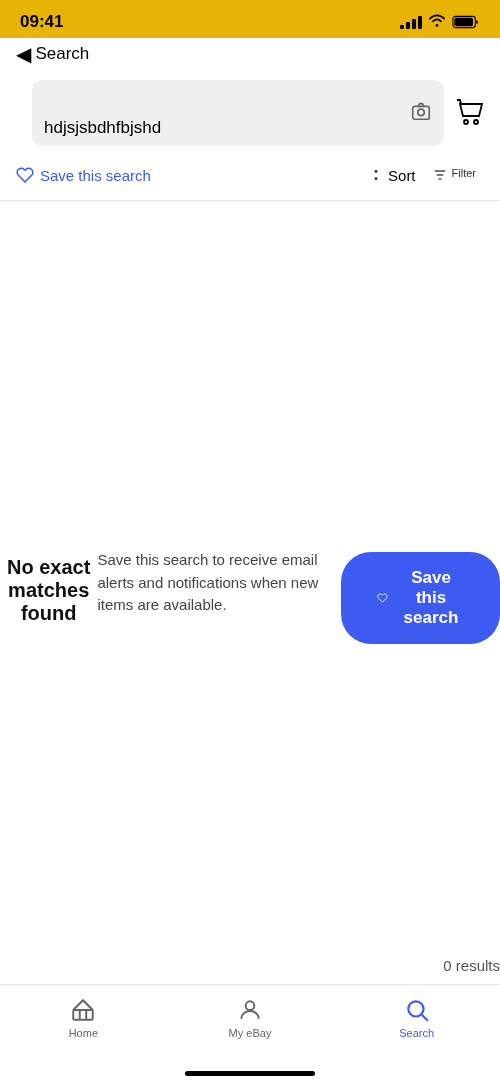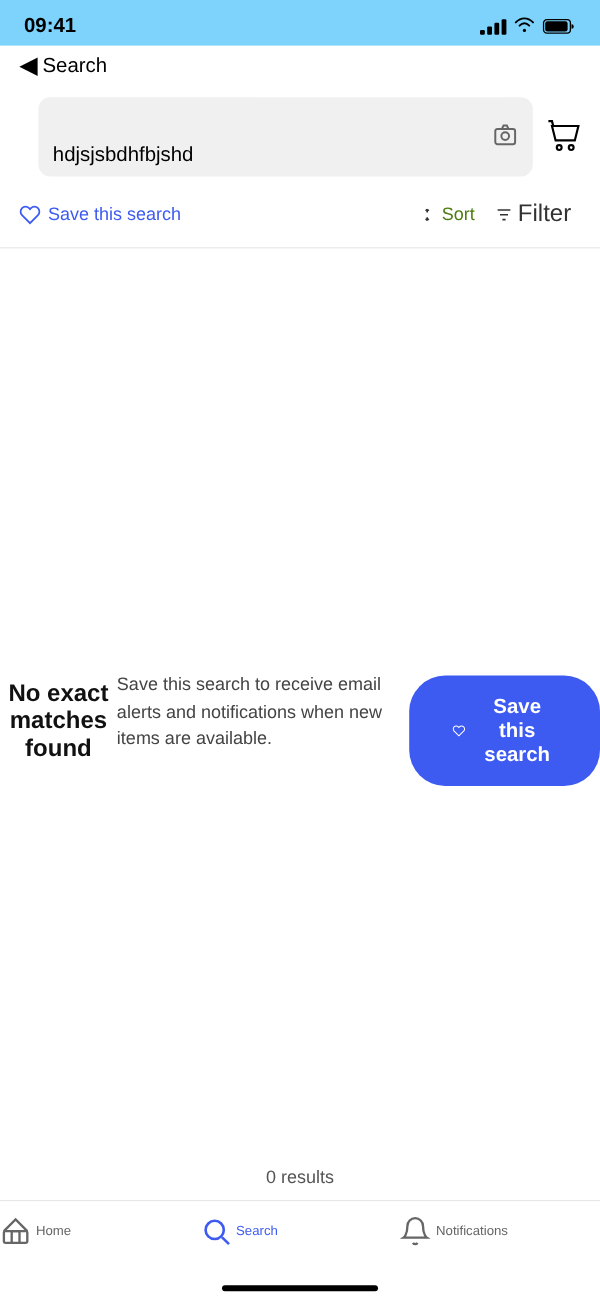--- a/index.html
+++ b/index.html
@@ -13,21 +13,21 @@
       flex-direction: column;
       position: relative;
     }
 
     
     .status-bar {
       display: flex;
       justify-content: space-between;
       align-items: center;
       padding: 12px 20px 6px;
-      background: #7dd3fc;
+      background: #eab308;
     }
     .status-time {
       font-size: 17px;
       font-weight: 700;
       color: #000;
     }
     .status-icons {
       display: flex;
       align-items: center;
       gap: 6px;
@@ -139,34 +139,33 @@
       height: 18px;
     }
     .toolbar-spacer { flex: 1; }
     .sort-btn {
       display: flex;
       align-items: center;
       gap: 4px;
       background: none;
       border: none;
       cursor: pointer;
-      color: #4d7c0f;
+      color: #000000;
       font-size: 15px;
       padding: 4px 8px;
     }
     .sort-btn svg { width: 16px; height: 16px; }
     .filter-btn {
       display: flex;
-      align-items: center;
       gap: 4px;
       background: none;
       border: none;
       cursor: pointer;
       color: #333;
-      font-size: 20px;
+      font-size: 11px;
       padding: 4px 8px;
     }
     .filter-btn svg { width: 16px; height: 16px; }
 
     
     .main-content {
       flex: 1;
       display: flex;
       flex-direction: row;
       align-items: center;
@@ -200,37 +199,37 @@
       font-weight: 600;
       cursor: pointer;
     }
     .save-search-big-btn svg {
       width: 22px;
       height: 22px;
     }
 
     
     .results-count {
-      text-align: center;
+      text-align: right;
       color: #555;
       font-size: 15px;
       padding: 12px 0 10px;
     }
 
     
     .bottom-nav {
       display: flex;
       border-top: 1px solid #e8e8e8;
       background: #fff;
       padding: 8px 0 20px;
     }
     .nav-item {
       flex: 1;
       display: flex;
-      flex-direction: row;
+      flex-direction: column;
       align-items: center;
       gap: 4px;
       cursor: pointer;
       padding: 4px 0;
       background: none;
       border: none;
       text-align: center;
     }
     .nav-item svg {
       width: 26px;
@@ -361,31 +360,31 @@
 
 <div class="bottom-nav">
   <button class="nav-item">
     <svg viewBox="0 0 24 24" fill="none" stroke="#666" stroke-width="1.8">
       <path d="M3 12L12 3l9 9"></path>
       <path d="M9 21V12h6v9"></path>
       <rect x="3" y="12" width="18" height="9" rx="1" fill="none"></rect>
     </svg>
     <span class="nav-label">Home</span>
   </button>
+  <button class="nav-item">
+    <svg viewBox="0 0 24 24" fill="none" stroke="#666" stroke-width="1.8">
+      <circle cx="12" cy="8" r="4"></circle>
+      <path d="M4 20c0-4 3.6-7 8-7s8 3 8 7"></path>
+    </svg>
+    <span class="nav-label">My eBay</span>
+  </button>
   <button class="nav-item active">
     <svg viewBox="0 0 24 24" fill="none" stroke="#3d5af1" stroke-width="2">
       <circle cx="11" cy="11" r="7"></circle>
       <line x1="16.5" y1="16.5" x2="22" y2="22"></line>
     </svg>
     <span class="nav-label" style="color:#3d5af1">Search</span>
   </button>
-  <button class="nav-item">
-    <svg viewBox="0 0 24 24" fill="none" stroke="#666" stroke-width="1.8">
-      <path d="M18 8a6 6 0 0 0-12 0c0 7-3 9-3 9h18s-3-2-3-9"></path>
-      <path d="M13.73 21a2 2 0 0 1-3.46 0"></path>
-    </svg>
-    <span class="nav-label">Notifications</span>
-  </button>
 </div>
 
 <div class="home-indicator">
   <div class="home-indicator-bar"></div>
 </div>
 
 </body></html>

